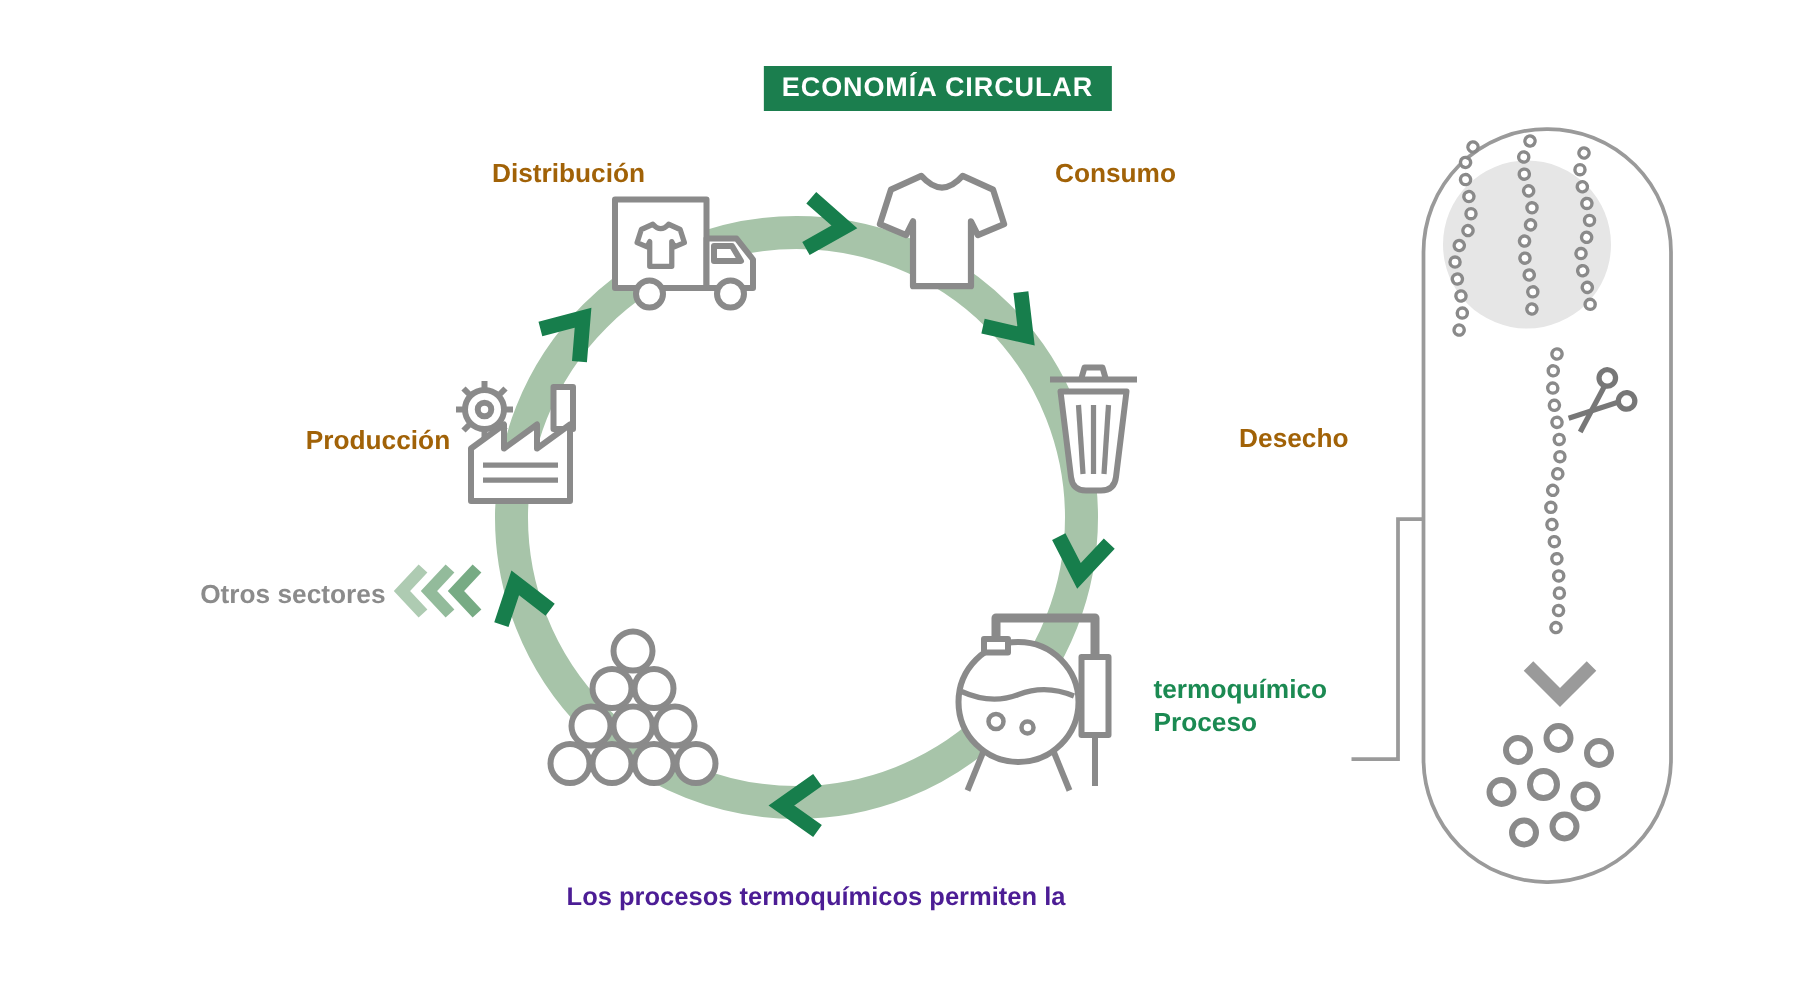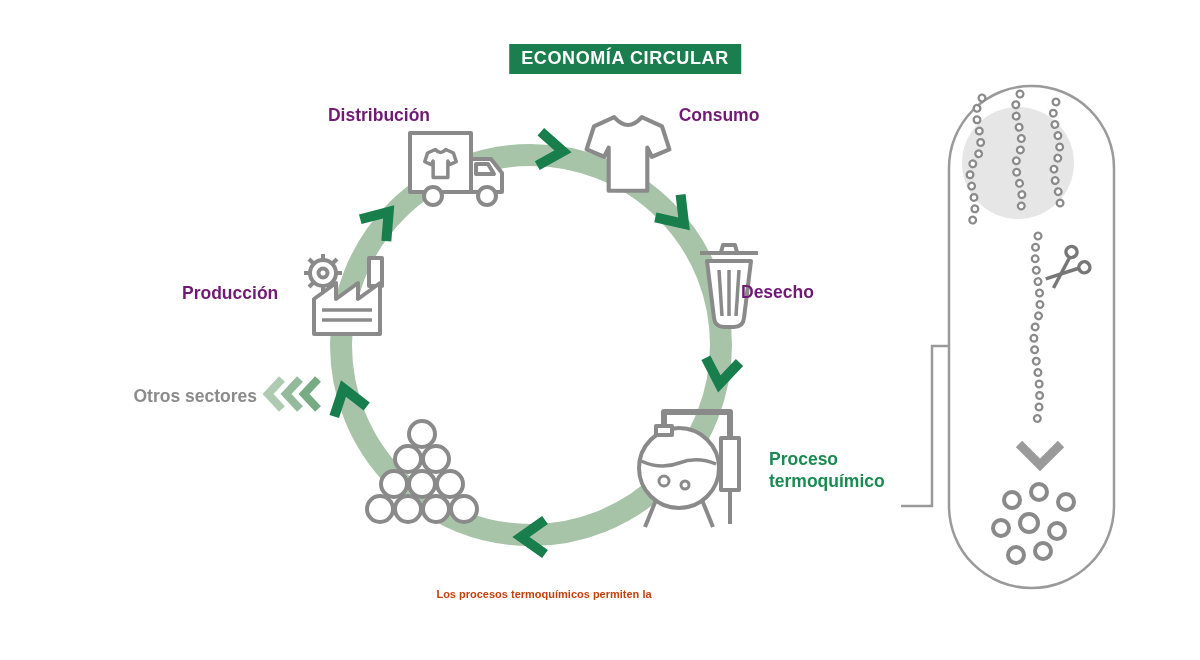--- a/index.html
+++ b/index.html
@@ -6,27 +6,27 @@
   html,body { background:#ffffff; font-family:"Liberation Sans", sans-serif; }
   .canvas { position:relative; width:1200px; height:660px; background:#fff; overflow:hidden;margin-left:24px; }
   svg.scene { position:absolute; left:0; top:0; }
 
   .banner {
     position:absolute; left:601px; top:44px; transform:translateX(-50%);
     background:#1b7e4e; color:#ffffff; font-weight:bold; font-size:18px;
     letter-spacing:0.6px; padding:4px 12px 5px; white-space:nowrap;
   }
 
-  .label { position:absolute; font-weight:bold; font-size:17.5px; color:#701a75; line-height:1.28; }
+  .label { position:absolute; font-weight:bold; font-size:17.5px; color:#a16207; line-height:1.28; }
   .label.bright { color:#1b8a52; }
   .label.muted  { color:#8b8b8b; }
 
   .caption {
     position:absolute; left:330px; top:587px; width:380px; text-align:center;
-    font-weight:bold; font-size:11px; color:#c2410c; line-height:1.32;
+    font-weight:bold; font-size:17px; color:#4c1d95; line-height:1.32;
   }
 
   .flow-arrow polyline { fill:none; stroke:#177e4c; stroke-width:10; stroke-linejoin:miter; }
 
   .icon { stroke:#8a8a8a; stroke-width:4; fill:#ffffff; stroke-linejoin:round; }
 
   .dots-o { fill:none; stroke:#8a8a8a; stroke-width:9;   stroke-linecap:round; stroke-dasharray:0.01 11.5; }
   .dots-i { fill:none; stroke:#ffffff; stroke-width:4.5; stroke-linecap:round; stroke-dasharray:0.01 11.5; }
 </style>
 </head>
@@ -172,33 +172,33 @@
         <circle cx="992" cy="555" r="8"></circle>
         <circle cx="1019" cy="551" r="8"></circle>
       </g>
     </g>
   </svg>
 
   <div class="banner">ECONOMÍA CIRCULAR</div>
 
   <div class="label" style="left:280px; top:104px; width:150px; text-align:center">Distribución</div>
 
-  <div class="label" style="left:630px; top:104px; width:130px; text-align:center">Consumo</div>
-
-  <div class="label" style="left:717px; top:281px; width:110px; text-align:left">Desecho</div>
+  <div class="label" style="left:630px; top:104px; width:130px; text-align:right">Consumo</div>
+
+  <div class="label" style="left:765px; top:281px; width:110px; text-align:right">Desecho</div>
 
   <div class="label bright" style="left:745px; top:448px; width:150px; text-align:left">
+    <div>termoquímico</div>
     <div>Proceso</div>
-    <div>termoquímico</div>
   </div>
 
   <div class="label bright" style="left:148px; top:455px; width:190px; text-align:right">
   </div>
 
   <div class="label muted" style="left:93px; top:385px; width:140px; text-align:right">Otros sectores</div>
 
-  <div class="label" style="left:158px; top:282px; width:120px; text-align:left">Producción</div>
+  <div class="label" style="left:168px; top:282px; width:120px; text-align:center">Producción</div>
 
   <div class="caption">
     <div>Los procesos termoquímicos permiten la</div>
   </div>
 
 </div>
 
 </body></html>

